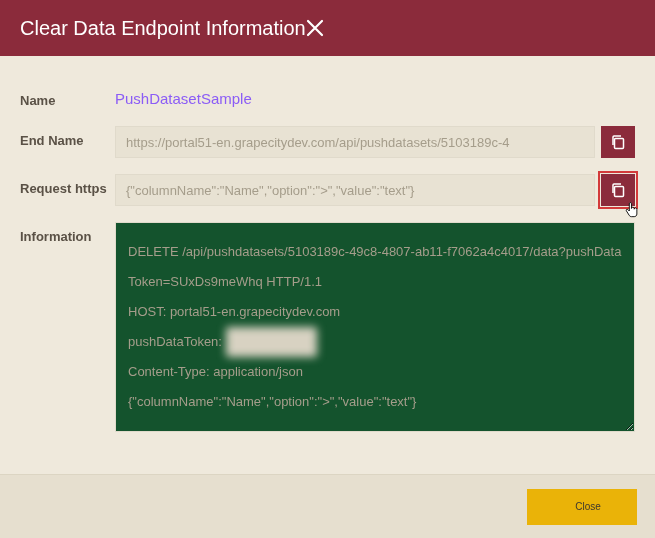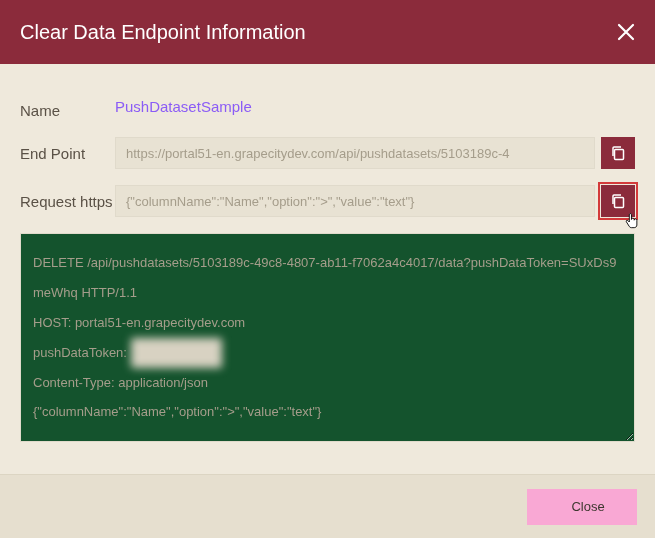--- a/index.html
+++ b/index.html
@@ -14,24 +14,23 @@
     width: 655px;
     height: 538px;
     background: #efe9dc;
     display: flex;
     flex-direction: column;
     box-shadow: 0 2px 8px rgba(0,0,0,0.15);
   }
   .header {
     background: #8b2b3b;
     color: #fff;
-    height: 64px;
+    height: 56px;
     display: flex;
     align-items: center;
-    justify-content: space-between;
     padding: 0 20px;
   }
   .header-title {
     font-size: 20px;
     font-weight: 400;
   }
   .close-icon {
     width: 18px;
     height: 18px;
     cursor: pointer;
@@ -44,23 +43,24 @@
   }
   .row {
     display: flex;
     margin-bottom: 16px;
     align-items: flex-start;
   }
   .label-col {
     width: 95px;
     flex-shrink: 0;
     color: #5a5146;
-    font-size: 15px;
+    font-size: 13px;
     padding-top: 6px;
     line-height: 1.4;
+    font-weight: bold;
   }
   .value-col {
     flex: 1;
     display: flex;
     align-items: flex-start;
     gap: 6px;
   }
   .static-value {
     color: #8b5cf6;
     font-size: 15px;
@@ -130,24 +130,24 @@
     background: #e6dfcf;
     border-top: 1px solid #dcd5c3;
     display: flex;
     align-items: center;
     justify-content: flex-end;
     padding: 0 18px;
   }
   .close-btn {
     min-width: 110px;
     height: 36px;
-    background: #f9a8d4;
+    background: #eab308;
     border: none;
     color: #3d372f;
-    font-size: 13px;
+    font-size: 10px;
     cursor: pointer;
     font-family: inherit;
     padding-left: 12px;
   }
 </style>
 </head>
 <body>
 
 <div class="modal">
 
@@ -163,21 +163,21 @@
   <div class="body">
 
     <div class="row">
       <div class="label-col">Name</div>
       <div class="value-col">
         <div class="static-value">PushDatasetSample</div>
       </div>
     </div>
 
     <div class="row">
-      <div class="label-col">End Point</div>
+      <div class="label-col">End Name</div>
       <div class="value-col">
         <div class="readonly-input">https://portal51-en.grapecitydev.com/api/pushdatasets/5103189c-4</div>
         <div class="copy-btn">
           <svg width="16" height="16" viewBox="0 0 16 16">
             <rect x="4.5" y="4.5" width="9" height="10" rx="1" fill="none" stroke="#fff" stroke-width="1.5"></rect>
             <path d="M3 11 V3 a1 1 0 0 1 1-1 h7" fill="none" stroke="#fff" stroke-width="1.5"></path>
           </svg>
         </div>
       </div>
     </div>
@@ -192,20 +192,21 @@
             <path d="M3 11 V3 a1 1 0 0 1 1-1 h7" fill="none" stroke="#fff" stroke-width="1.5"></path>
           </svg>
           <svg class="cursor-hand" viewBox="0 0 20 20">
             <path d="M7 2 v8 l-1.5-1.5 c-1-1-2.5 0-1.8 1.2 l3.3 5.3 c.5.8 1.4 1.3 2.3 1.3 h3.2 c1.6 0 2.9-1.3 2.9-2.9 V8 c0-.8-.7-1.5-1.5-1.5 S12.4 7.2 12.4 8 V7.2 c0-.8-.7-1.5-1.5-1.5 s-1.5.7-1.5 1.5 V2 c0-.8-.6-1.4-1.2-1.4 S7 1.2 7 2 z" fill="#fff" stroke="#000" stroke-width="1"></path>
           </svg>
         </div>
       </div>
     </div>
 
     <div class="row">
+      <div class="label-col">Information</div>
       <div class="value-col" style="position:relative">
         <div class="info-box" id="info-box">DELETE /api/pushdatasets/5103189c-49c8-4807-ab11-f7062a4c4017/data?pushDataToken=SUxDs9meWhq HTTP/1.1
 HOST: portal51-en.grapecitydev.com
 pushDataToken: <span class="blurred">xxxxxxxxxxxxxx</span>
 Content-Type: application/json
 {"columnName":"Name","option":"&gt;","value":"text"}</div>
       </div>
     </div>
 
   </div>

